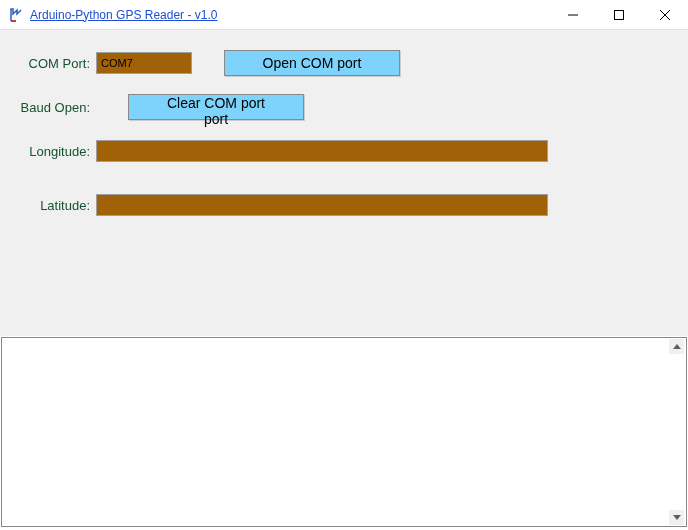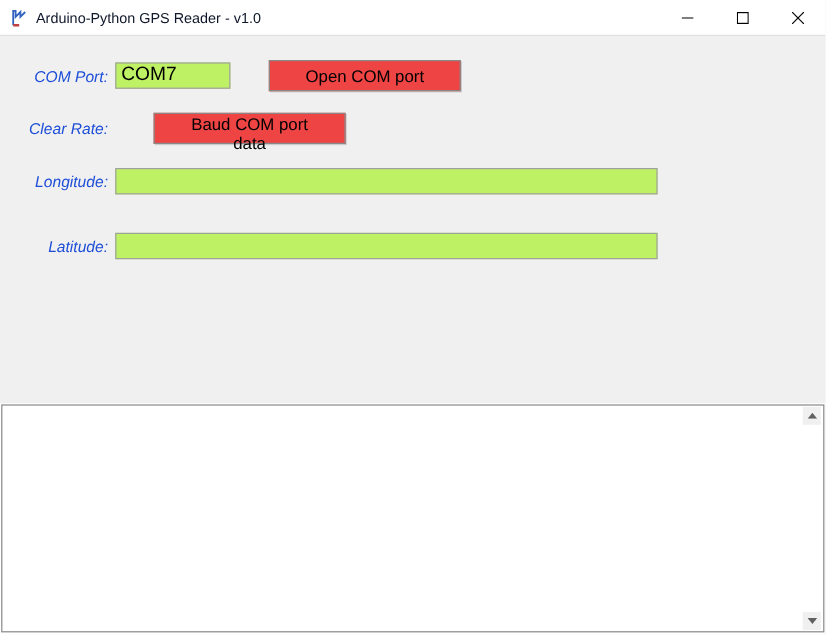--- a/index.html
+++ b/index.html
@@ -19,22 +19,23 @@
       align-items: center;
       padding: 0 0 0 8px;
     }
     .titlebar-icon {
       width: 16px;
       height: 16px;
       margin-right: 6px;
     }
     .titlebar-title {
       font-size: 12px;
-      color: #0f172a;
+      color: #1d4ed8;
       flex: 1;
+      text-decoration: underline;
     }
     .titlebar-controls {
       display: flex;
       height: 100%;
     }
     .titlebar-btn {
       width: 46px;
       height: 100%;
       display: flex;
       align-items: center;
@@ -51,42 +52,41 @@
     .form-row {
       display: flex;
       align-items: center;
       margin-bottom: 18px;
       height: 26px;
     }
     .label {
       text-align: right;
       width: 78px;
       padding-right: 6px;
-      color: #1d4ed8;
-      font-style: italic;
+      color: #14532d;
     }
     .text-input {
       height: 22px;
       border: 1px solid #a0a0a0;
-      background: #bef264;
+      background: #a16207;
       padding: 1px 4px;
       font-family: inherit;
-      font-size: 16px;
+      font-size: 11px;
       outline: none;
     }
     .small-input { width: 96px; }
     .wide-input { width: 452px; }
     .btn {
       height: 26px;
       border: 1px solid #888;
-      background: #ef4444;
+      background: #7dd3fc;
       font-family: inherit;
       font-size: 14px;
       padding: 0 24px;
-      width: 160px;
+      width: 176px;
       margin-left: 32px;
       box-shadow: 1px 1px 0 rgba(0,0,0,0.15);
     }
     .output-area {
       border: 1px solid #888;
       background: #fff;
       height: 190px;
       margin: 1px;
       position: relative;
     }
@@ -138,22 +138,22 @@
 
 <div class="main-panel">
 
   <div class="form-row">
     <span class="label">COM Port:</span>
     <input class="text-input small-input" value="COM7" style="">
     <button class="btn">Open COM port</button>
   </div>
 
   <div class="form-row">
-    <span class="label">Clear Rate:</span>
-    <button class="btn">Baud COM port data</button>
+    <span class="label">Baud Open:</span>
+    <button class="btn">Clear COM port port</button>
   </div>
 
   <div class="form-row">
     <span class="label">Longitude:</span>
     <input class="text-input wide-input" value="" style="">
   </div>
 
   <div class="form-row" style="margin-top:28px;">
     <span class="label">Latitude:</span>
     <input class="text-input wide-input" value="" style="">

